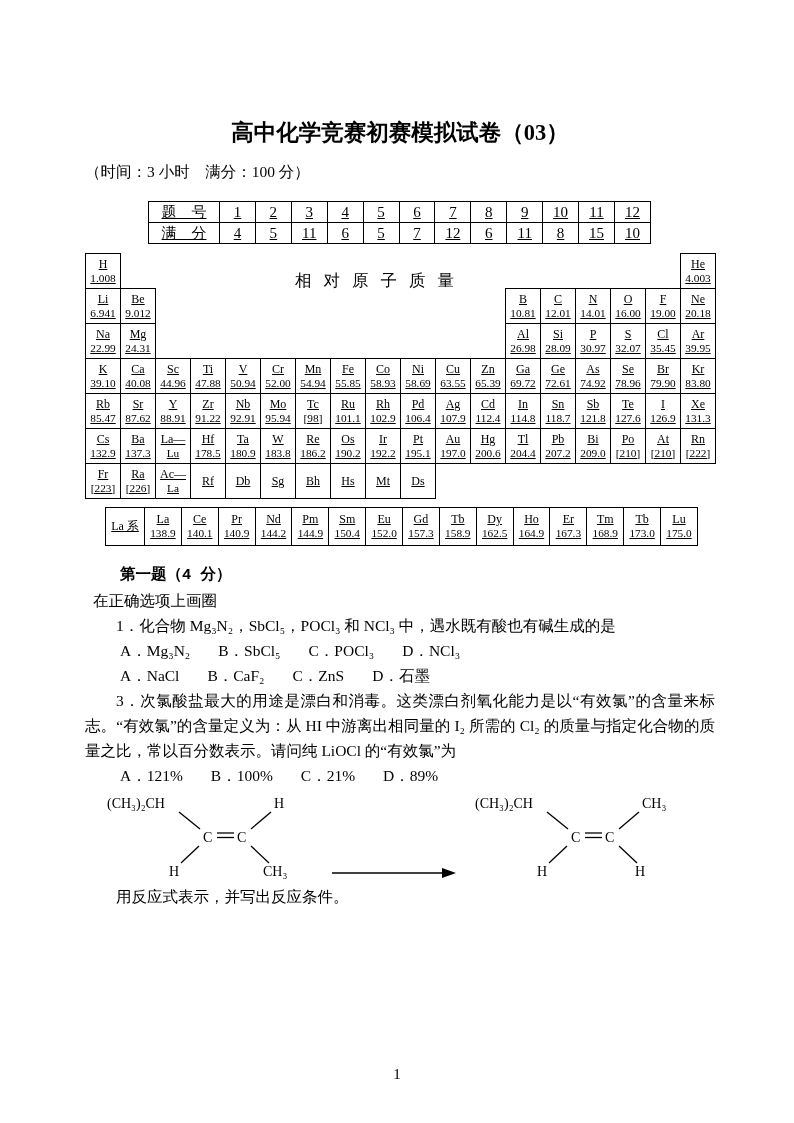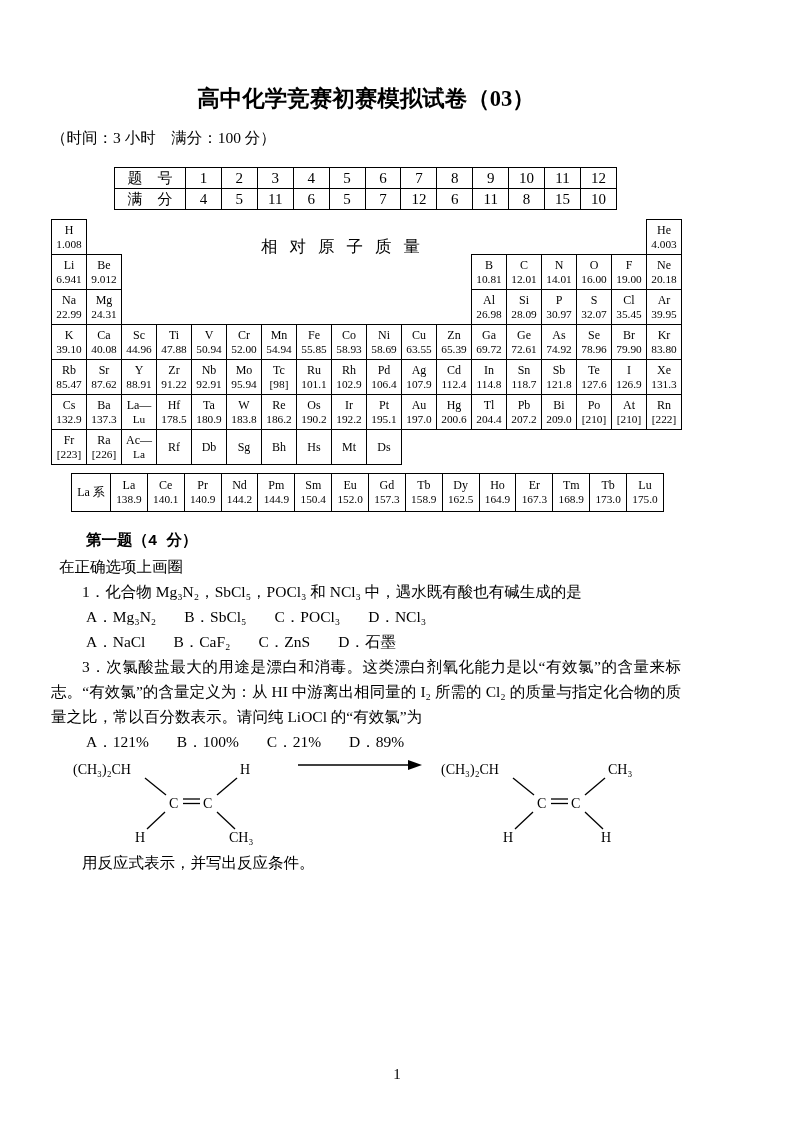--- a/index.html
+++ b/index.html
@@ -1,25 +1,25 @@
 <!DOCTYPE html>
 <html><head>
 <meta charset="utf-8">
 <style>
   html,body { margin:0; padding:0; background:#fff; }
   body {
     width:794px; height:1123px; position:relative; overflow:hidden;
     font-family:"Liberation Serif","DejaVu Serif",serif; color:#000;
   }
-  .content { width:630px; margin-left:51px; padding-top:84px; }
+  .content { width:630px; margin-left:85px; padding-top:118px; }
 
   .title { text-align:center; font-size:22.5px; font-weight:bold; line-height:30px; }
   .subtitle { text-align:left; font-size:15.5px; margin-top:14px; }
 
-  table { border-collapse:collapse; table-layout:fixed; }
+  table { border-collapse:collapse; table-layout:fixed;text-decoration:underline; }
   td { padding:0; text-align:center; }
 
   
   .score-table { width:503px; margin:18px 0 0 63px; font-size:15px; }
   .score-table td { border:1.5px solid #000; height:20px; }
   .score-table td.label { width:70px; }
 
   
   .pt-wrap { position:relative; margin-top:9px; }
   .pt-table { width:631px; }
@@ -39,21 +39,21 @@
   
   .qbody { margin-top:17px; font-size:15.5px; }
   .heading { font-weight:bold; margin-left:35px; line-height:25px;font-family:Liberation Mono, monospace; }
   .line  { line-height:25px; margin-left:8px; }
   .para  { line-height:25px; text-indent:2em; text-align:justify; }
   .opts  { line-height:25px; margin-left:35px; }
   .opt   { display:inline-block; margin-right:28px; }
   .s2-heading { margin-top:9px; }
 
   
-  .mol-row { display:flex; align-items:flex-start; margin:4px 0 0 22px;text-decoration:underline; }
+  .mol-row { display:flex; align-items:flex-end; margin:4px 0 0 22px;text-decoration:underline; }
   .mol { width:195px; height:88px; }
   .mol text { font-family:"Liberation Serif","DejaVu Serif",serif; font-size:14px; fill:#000; }
   .mol line { stroke:#000; stroke-width:1.3; }
   .arrow { width:125px; height:14px; margin:0 18px 0 30px; }
   .arrow line { stroke:#000; stroke-width:1.5; }
   .arrow polygon { fill:#000; }
   .closing { line-height:25px; margin-top:4px; text-indent:2em; }
 
   .page-number { position:absolute; left:0; bottom:40px; width:794px;
                  text-align:center; font-size:15px; }

